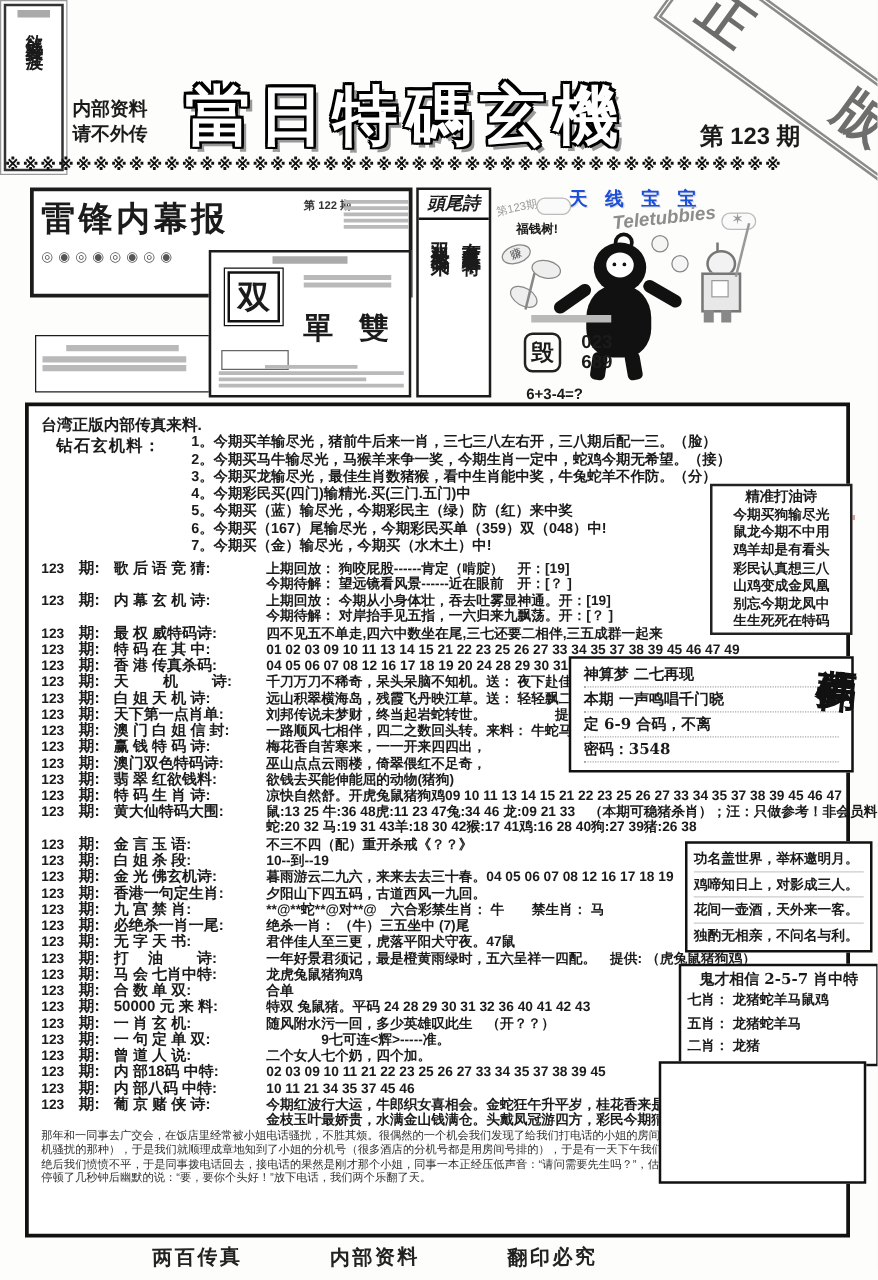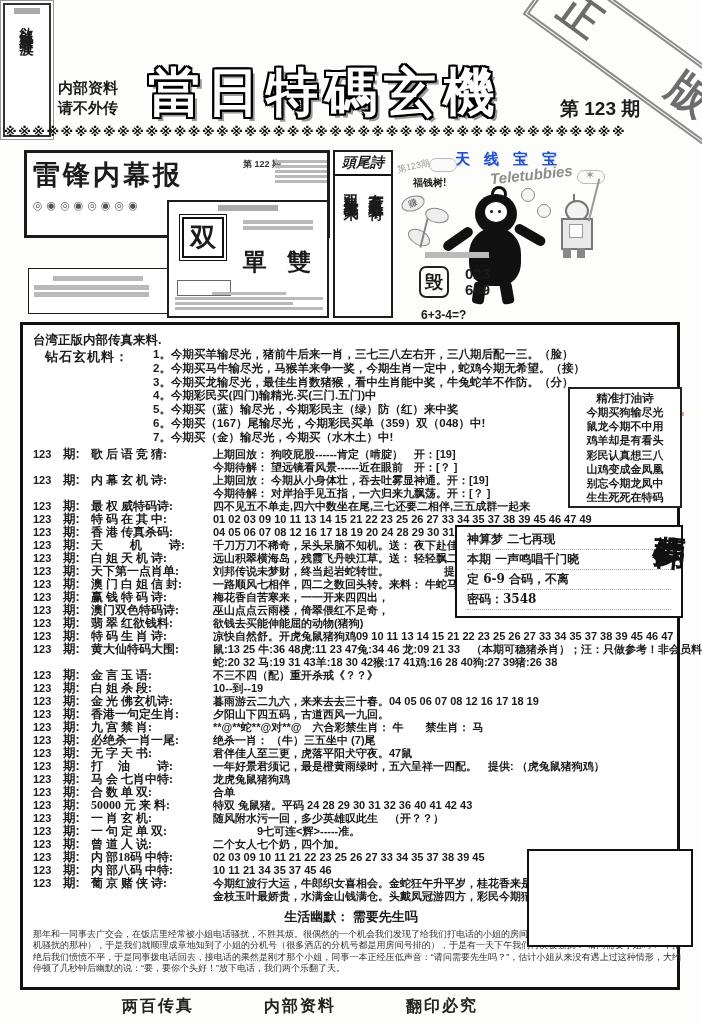--- a/index.html
+++ b/index.html
@@ -93,21 +93,21 @@
   .d-items{list-style:none;margin:0;padding:0;}
   .d-items li{font-weight:700;font-size:11.5px;line-height:13.8px;white-space:nowrap;}
   .oil{position:absolute;left:545px;top:62px;width:102px;border:2px solid #222;background:#fff;
        padding:2px 4px;text-align:center;z-index:3;}
   .oil-title{font-weight:900;font-size:11.5px;line-height:14px;}
   .oil-line{font-weight:700;font-size:11px;line-height:14.2px;white-space:nowrap;}
   .rows{margin-top:3px;}
   .row{display:flex;align-items:baseline;white-space:nowrap;line-height:13px;height:13px;}
   .row .no{width:30px;font-weight:700;font-size:11px;flex:none;}
   .row .qi{width:28px;font-weight:900;font-size:12.5px;flex:none;}
-  .row .lbl{width:122px;font-weight:900;font-size:12px;flex:none;overflow:hidden;font-family:Liberation Serif, serif;}
+  .row .lbl{width:122px;font-weight:900;font-size:12px;flex:none;overflow:hidden;}
   .row .txt{font-weight:700;font-size:11px;}
   .row.cont{padding-left:180px;}
   .humor{text-align:center;font-weight:900;font-size:13px;margin:5px 0 3px;}
   .story{font-size:9px;line-height:11.5px;color:#2e2e2e;text-align:justify;width:648px;}
   
   .dream{position:absolute;left:432px;top:200px;width:204px;border:2px solid #111;background:#fff;
          padding:3px 10px 6px;z-index:3;}
   .dream-line{font-family:"DejaVu Serif",serif;font-weight:800;font-size:12px;line-height:19px;
               border-bottom:1px dotted #aaa;white-space:nowrap;}
   .dream-script{position:absolute;right:-8px;top:-16px;writing-mode:vertical-rl;font-family:"DejaVu Serif",serif;
@@ -469,35 +469,52 @@
           <span class="no">123</span>
           <span class="qi">期:</span>
           <span class="lbl">葡 京 赌 侠 诗:</span>
           <span class="txt">今期红波行大运，牛郎织女喜相会。金蛇狂午升平岁，桂花香来是佳人。</span>
         </div>
         <div class="row cont">
           <span class="txt">金枝玉叶最娇贵，水满金山钱满仓。头戴凤冠游四方，彩民今期猜中奖。</span>
         </div>
       </div>
 
-    <div class="humor">生活幽默：  需要先生吗</div>
     <div class="story">那年和一同事去广交会，在饭店里经常被小姐电话骚扰，不胜其烦。很偶然的一个机会我们发现了给我们打电话的小姐的房间号（估计是在酒店包下房间然后就用分机骚扰的那种），于是我们就顺理成章地知到了小姐的分机号（很多酒店的分机号都是用房间号排的），于是有一天下午我们再次被骚扰：“请问需要小姐吗？”，拒绝后我们愤愤不平，于是同事拨电话回去，接电话的果然是刚才那个小姐，同事一本正经压低声音：“请问需要先生吗？”，估计小姐从来没有遇上过这种情形，大约停顿了几秒钟后幽默的说：“要，要你个头好！”放下电话，我们两个乐翻了天。</div>
 
     <div class="dream">
       <div>
 
       <div class="dream-line">神算梦  二七再现</div>
           <div class="dream-line">本期  一声鸣唱千门晓</div>
           <div class="dream-line">定 6-9 合码，不离</div>
           <div class="dream-line">密码：3548</div>
         </div>
       <div class="dream-script">夢神碼</div>
     </div>
 
-
+    <div class="fame">
+      <div>
+
+      <div class="fame-line">功名盖世界，举杯邀明月。</div>
+          <div class="fame-line">鸡啼知日上，对影成三人。</div>
+          <div class="fame-line">花间一壶酒，天外来一客。</div>
+          <div class="fame-line">独酌无相亲，不问名与利。</div>
+        </div>
+    </div>
+
+    <div class="ghost">
+      <div class="ghost-title">鬼才相信 2-5-7 肖中特</div>
+      <div>
+
+      <div class="ghost-line">七肖： 龙猪蛇羊马鼠鸡</div>
+          <div class="ghost-line">五肖： 龙猪蛇羊马</div>
+          <div class="ghost-line">二肖： 龙猪</div>
+        </div>
+    </div>
 
     <div class="empty-box"></div>
   </div>
 
   <div class="footer">
     <span>两百传真</span>
     <span>内部资料</span>
     <span>翻印必究</span>
   </div>
 </div>

